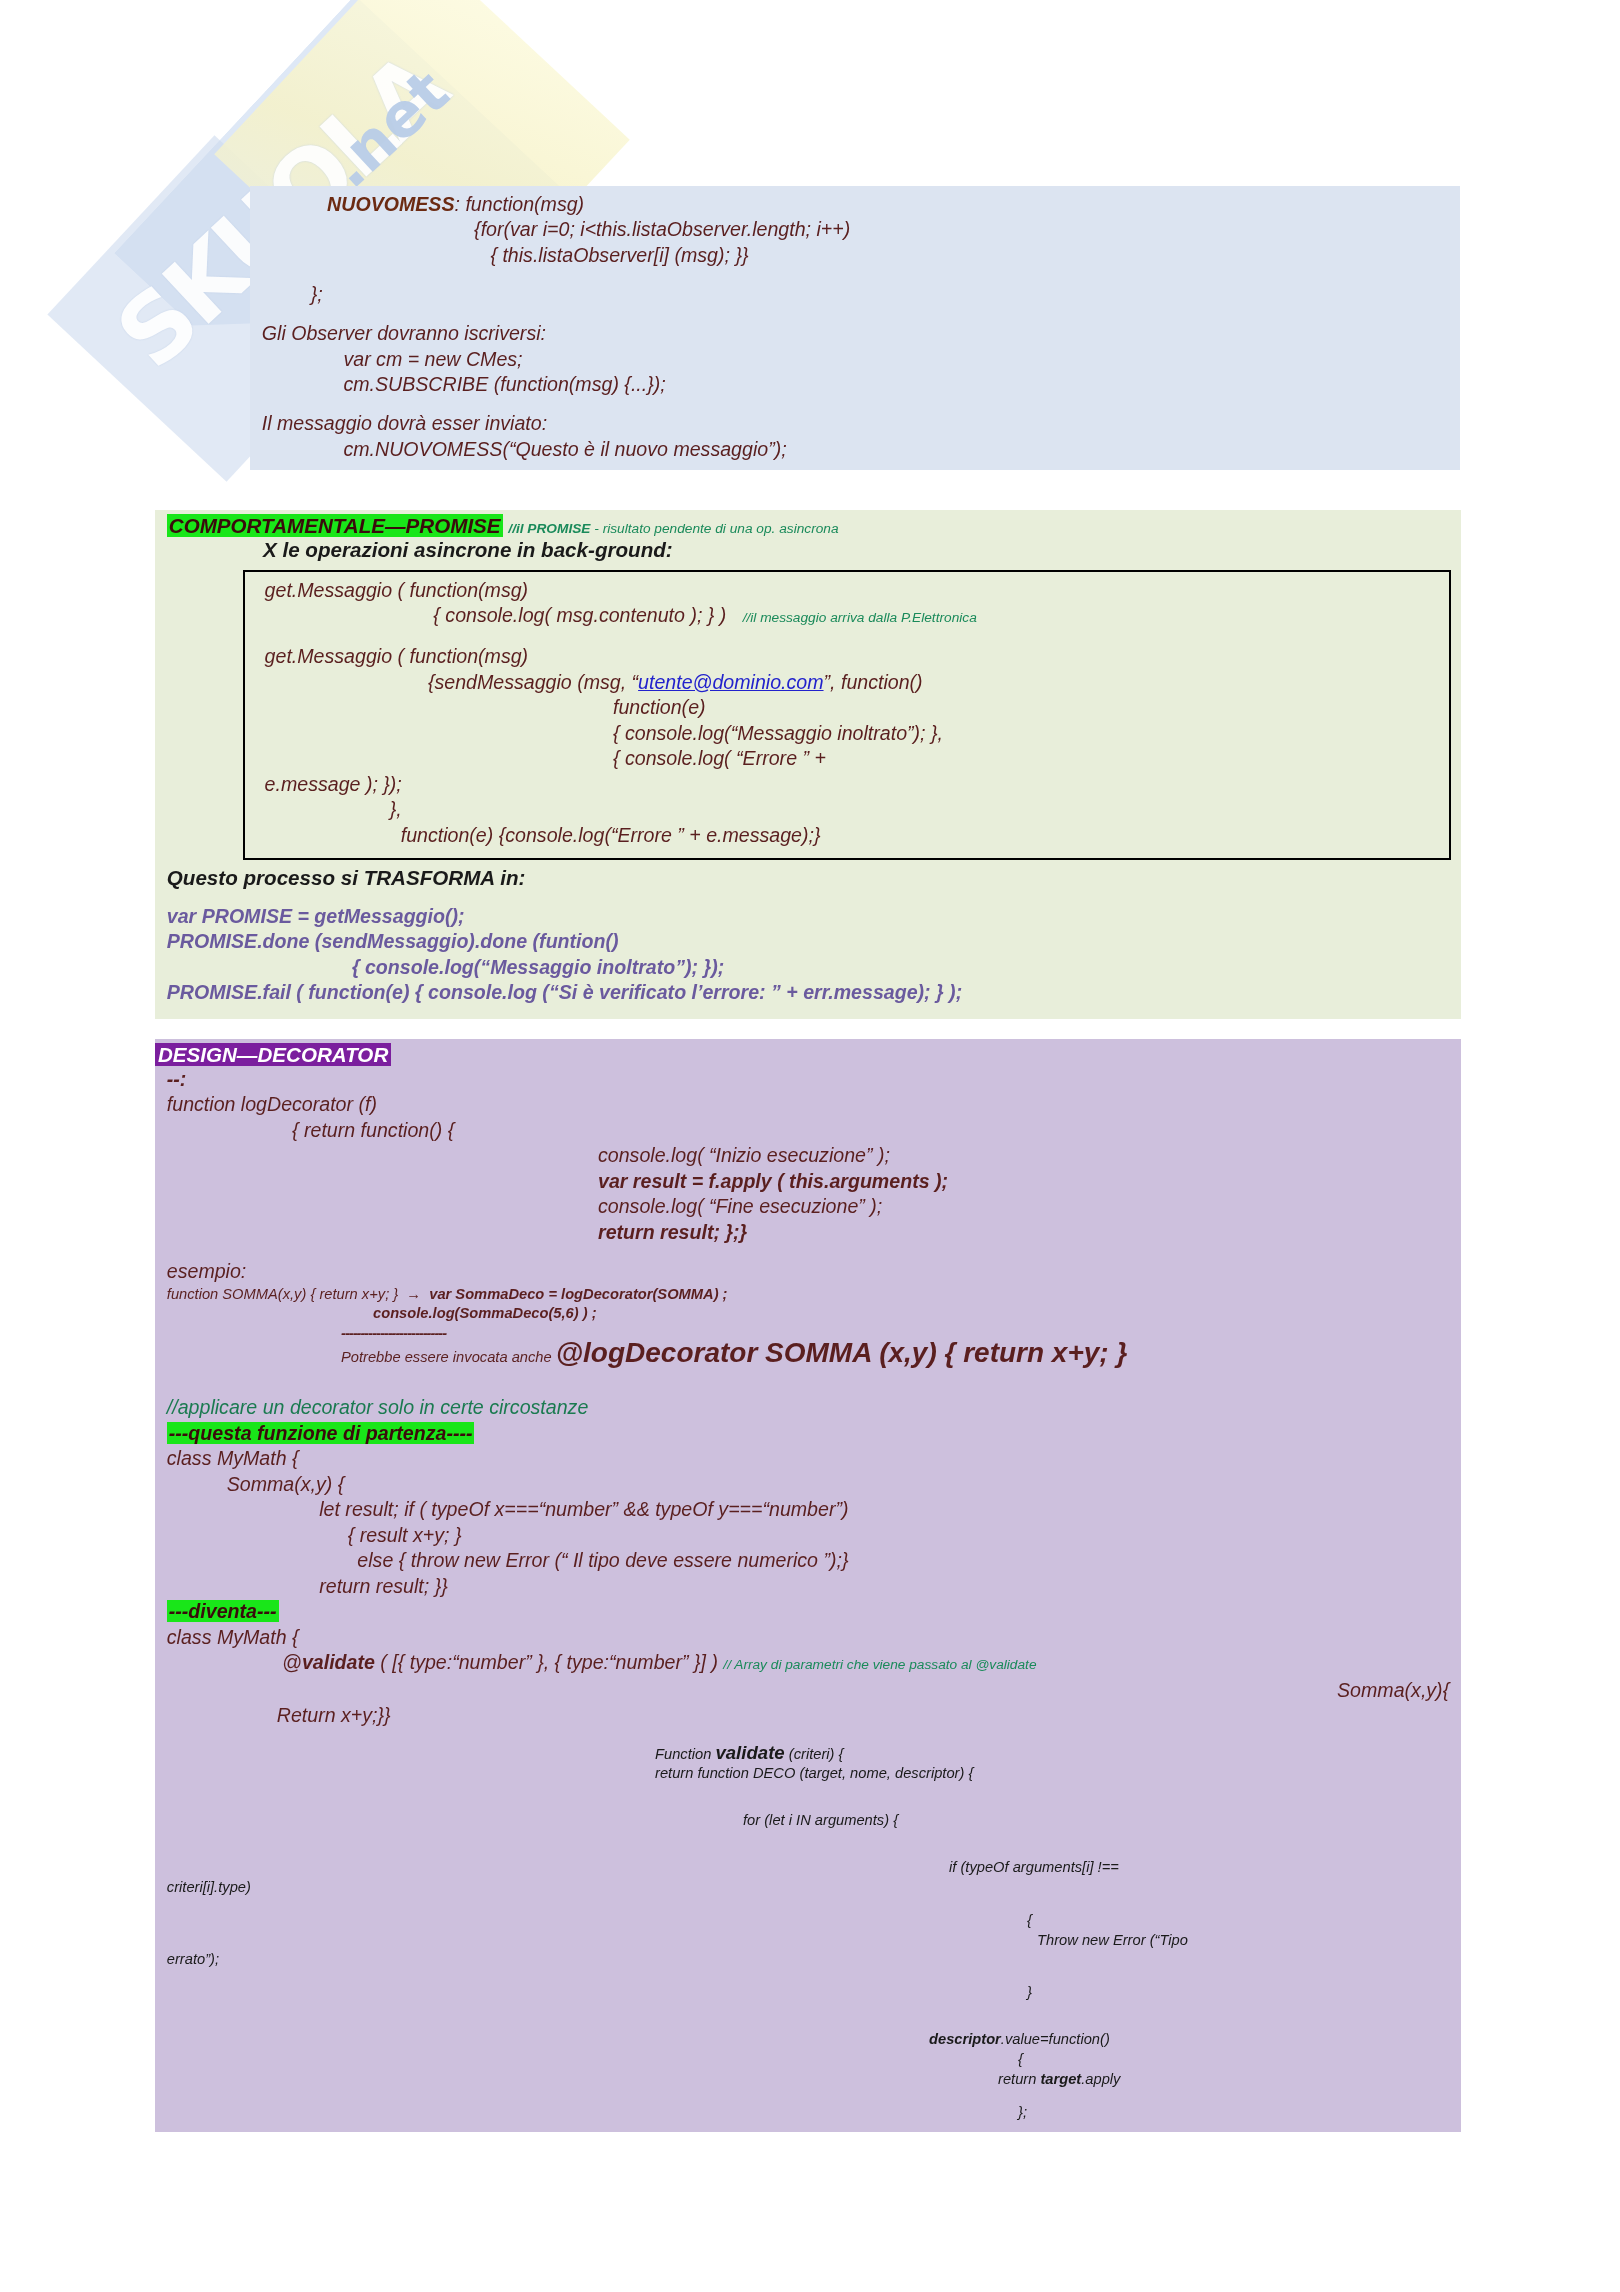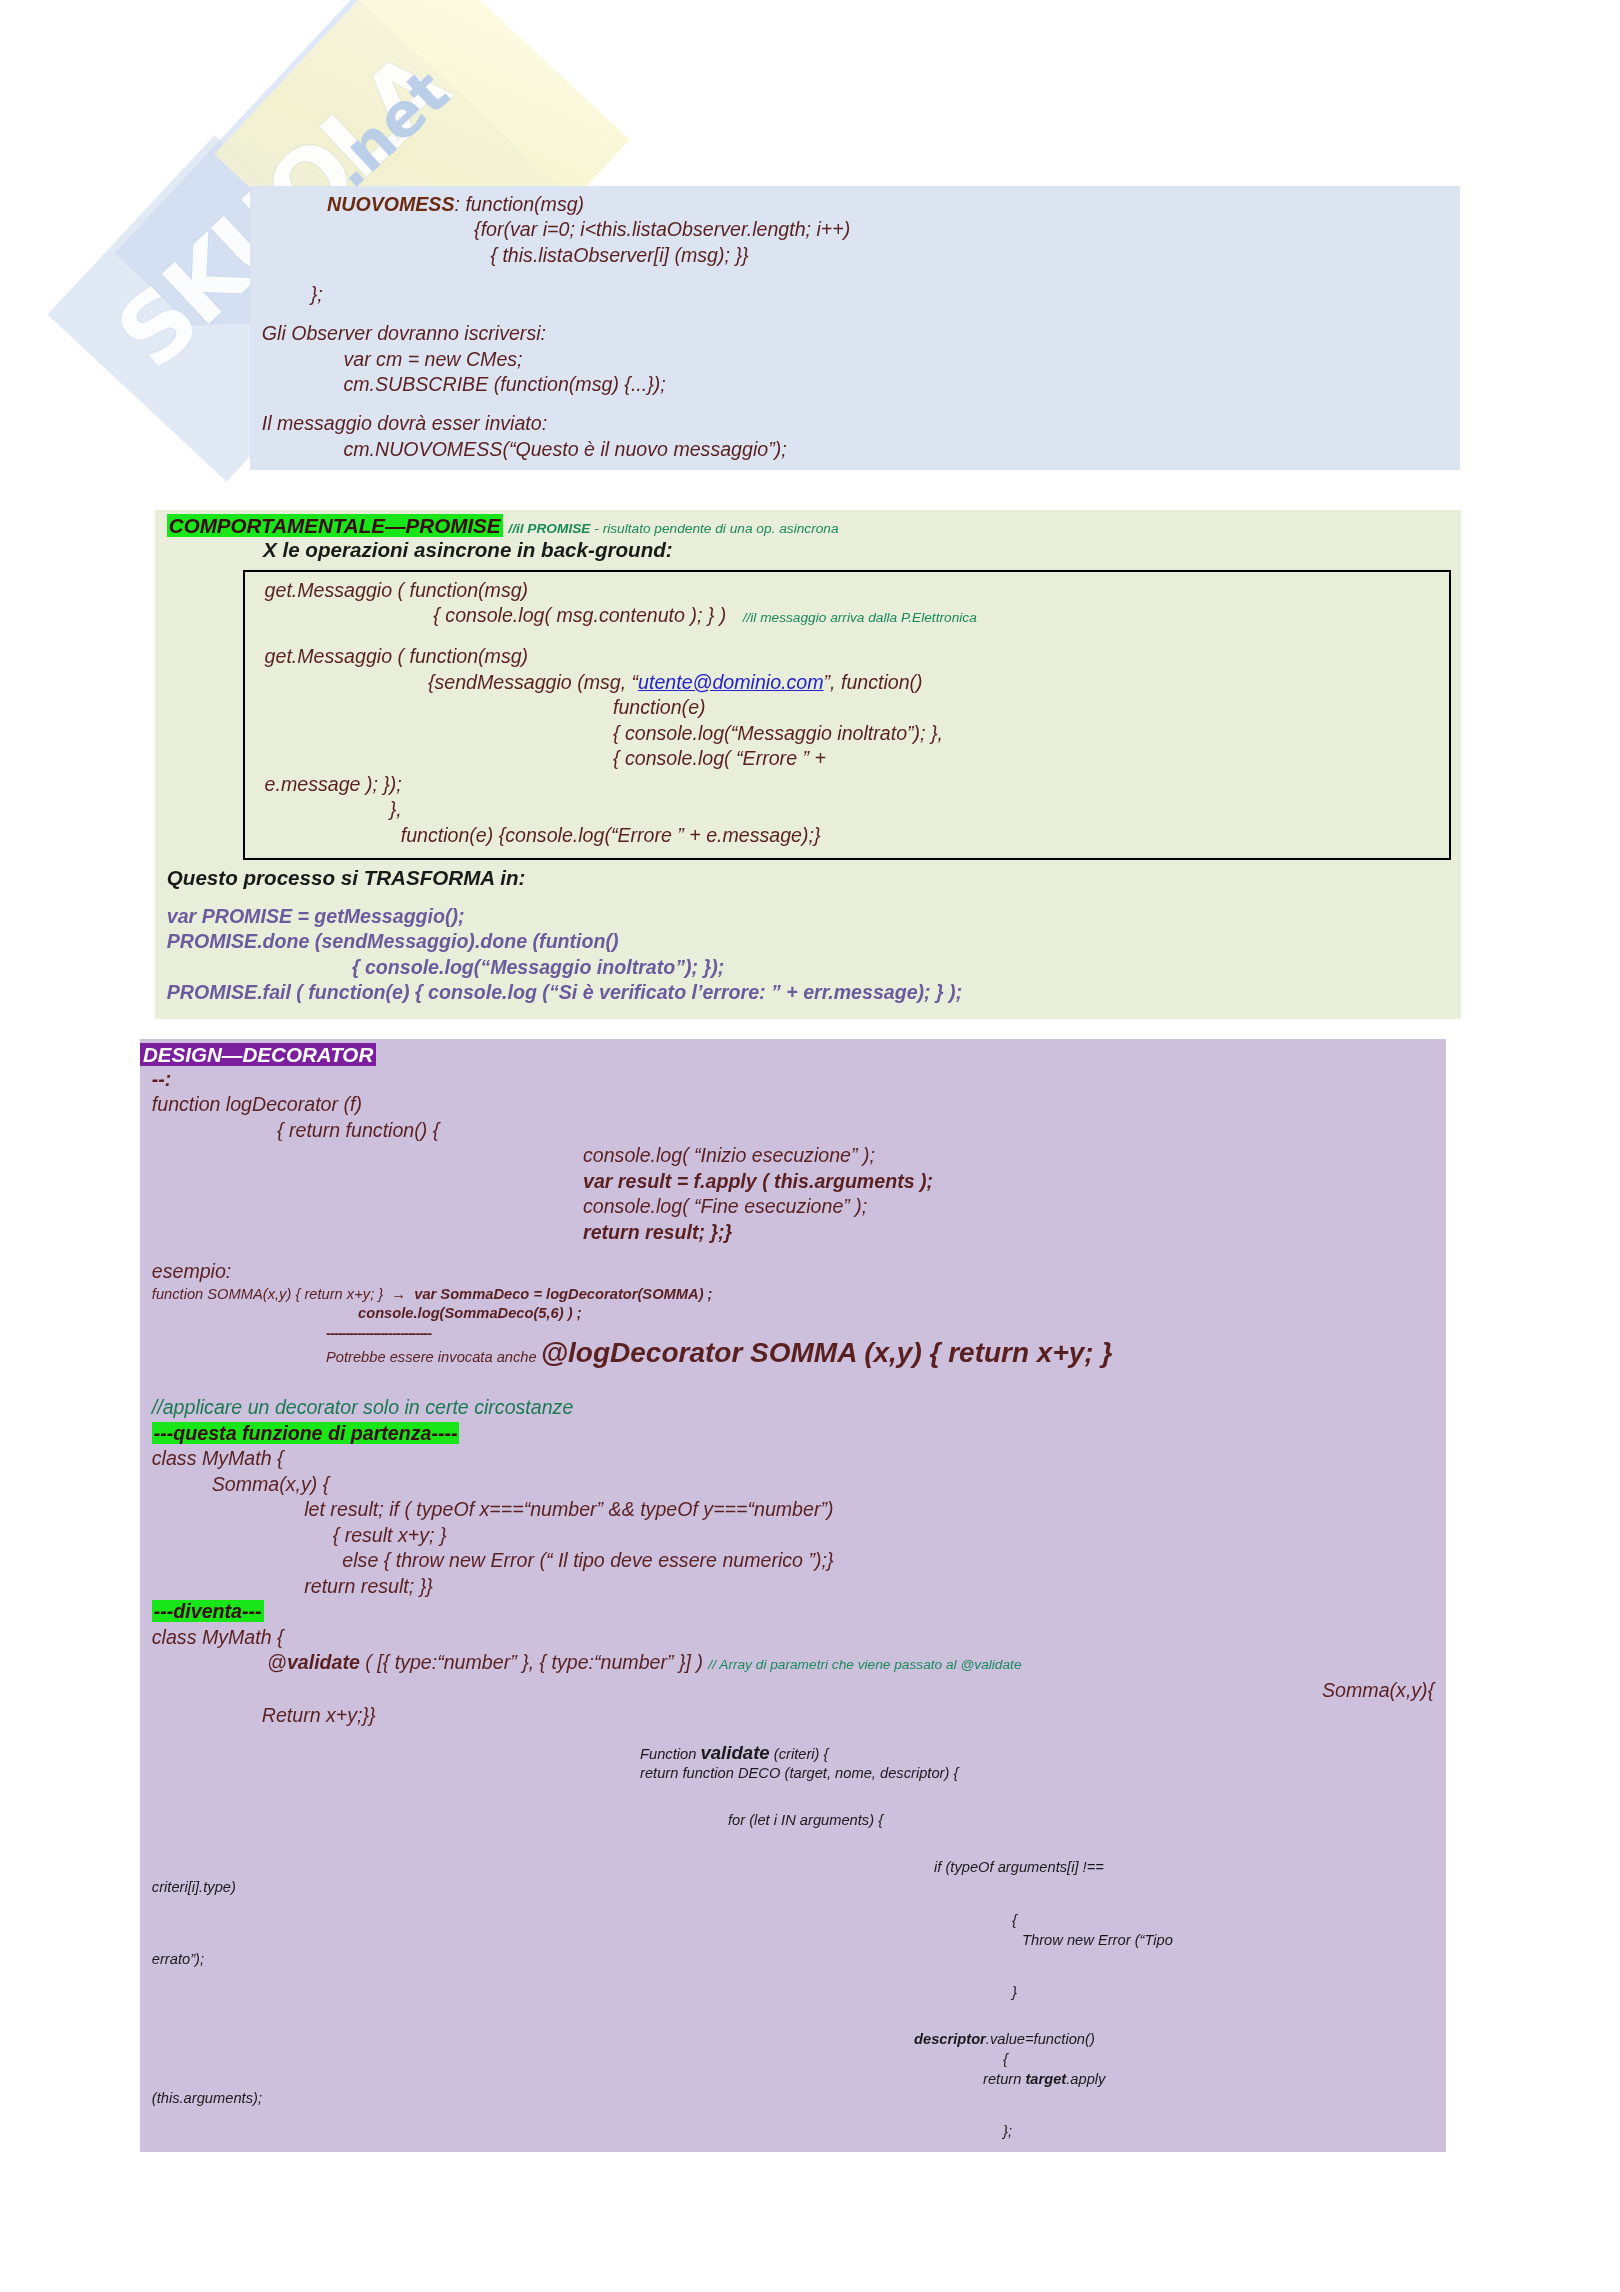--- a/index.html
+++ b/index.html
@@ -109,21 +109,21 @@
     padding: 5.9px 0 7.8px 0;
   }
   .blk-promise {
     left: 155px;
     top: 510px;
     width: 1306px;
     background: #e8eeda;
     padding: 3.9px 0 13.7px 0;
   }
   .blk-decorator {
-    left: 140px;
+    left: 155px;
     top: 1039px;
     width: 1306px;
     background: #cdc0dd;
     padding: 3.9px 0 9.8px 0;
   }
 
   .code-box {
     border: 2px solid #000000;
     background: #e8eeda;
     margin: 7.8px 9.8px 0 88px;
@@ -299,19 +299,18 @@
     <div class="ln sm blk" style="padding-left:872px;">{</div>
     <div class="ln sm blk" style="padding-left:882px;">Throw new Error (“Tipo</div>
     <div class="ln sm blk" style="padding-left:11.8px;">errato”);</div>
     <div class="ln blank"></div>
     <div class="ln sm blk" style="padding-left:872px;">}</div>
     <div class="ln blank"></div>
     <div class="ln blank"></div>
     <div class="ln sm blk" style="padding-left:774px;"><span class="b">descriptor</span><span>.value=function()</span></div>
     <div class="ln sm blk" style="padding-left:863px;">{</div>
     <div class="ln sm blk" style="padding-left:843px;"><span>return </span><span class="b">target</span><span>.apply</span></div>
-    <div class="ln sm blk" style="padding-left:11.8px;">(this.arguments);</div>
     <div class="ln blank"></div>
     <div class="ln sm blk" style="padding-left:863px;">};</div>
   </div>
 
 </div>
 
 
 </body></html>

